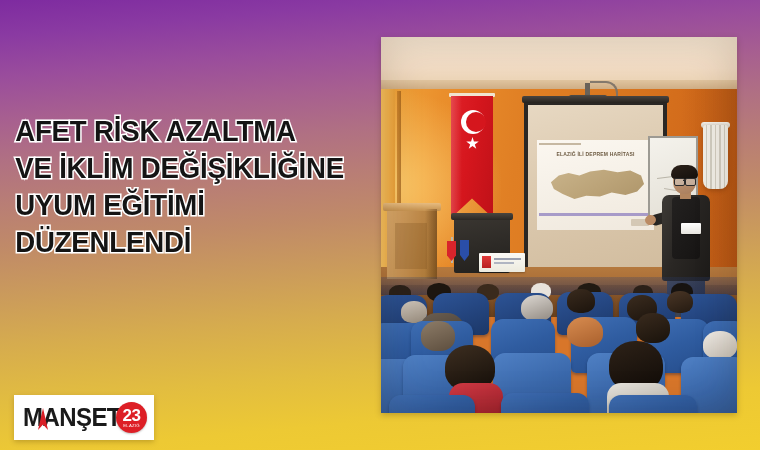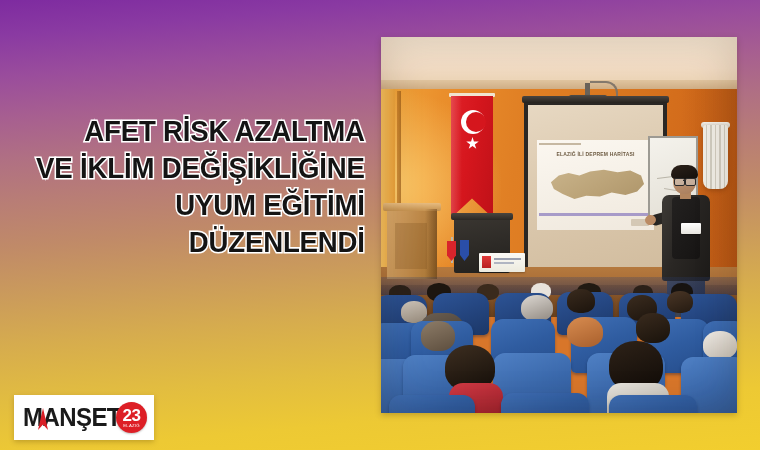--- a/index.html
+++ b/index.html
@@ -21,21 +21,21 @@
       #ca9a5c 57%,
       #d6ac4e 67%,
       #e2bd40 78%,
       #edc934 88%,
       #f2ce2e 100%);
   }
 
   
   .headline{
     position:absolute;left:0;top:112px;width:380px;
-    text-align:right;
+    text-align:left;
     user-select:none;
   }
   .hl-line{
     display:block;
     font-family:"Liberation Sans", sans-serif;
     font-weight:bold;
     font-size:30px;
     line-height:37px;
     letter-spacing:-0.2px;
     color:#141414;

